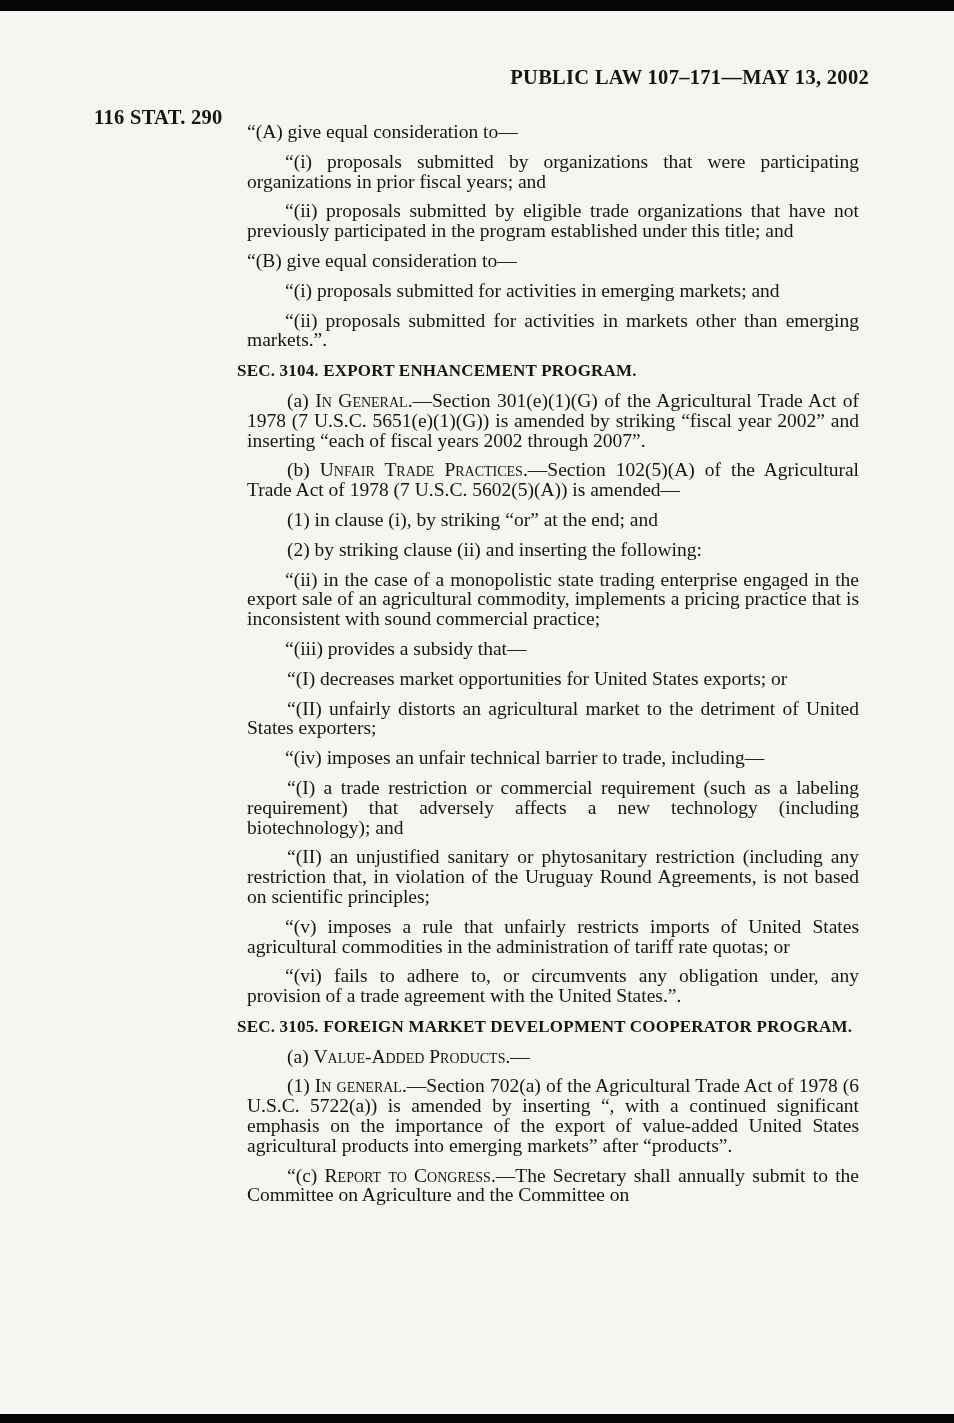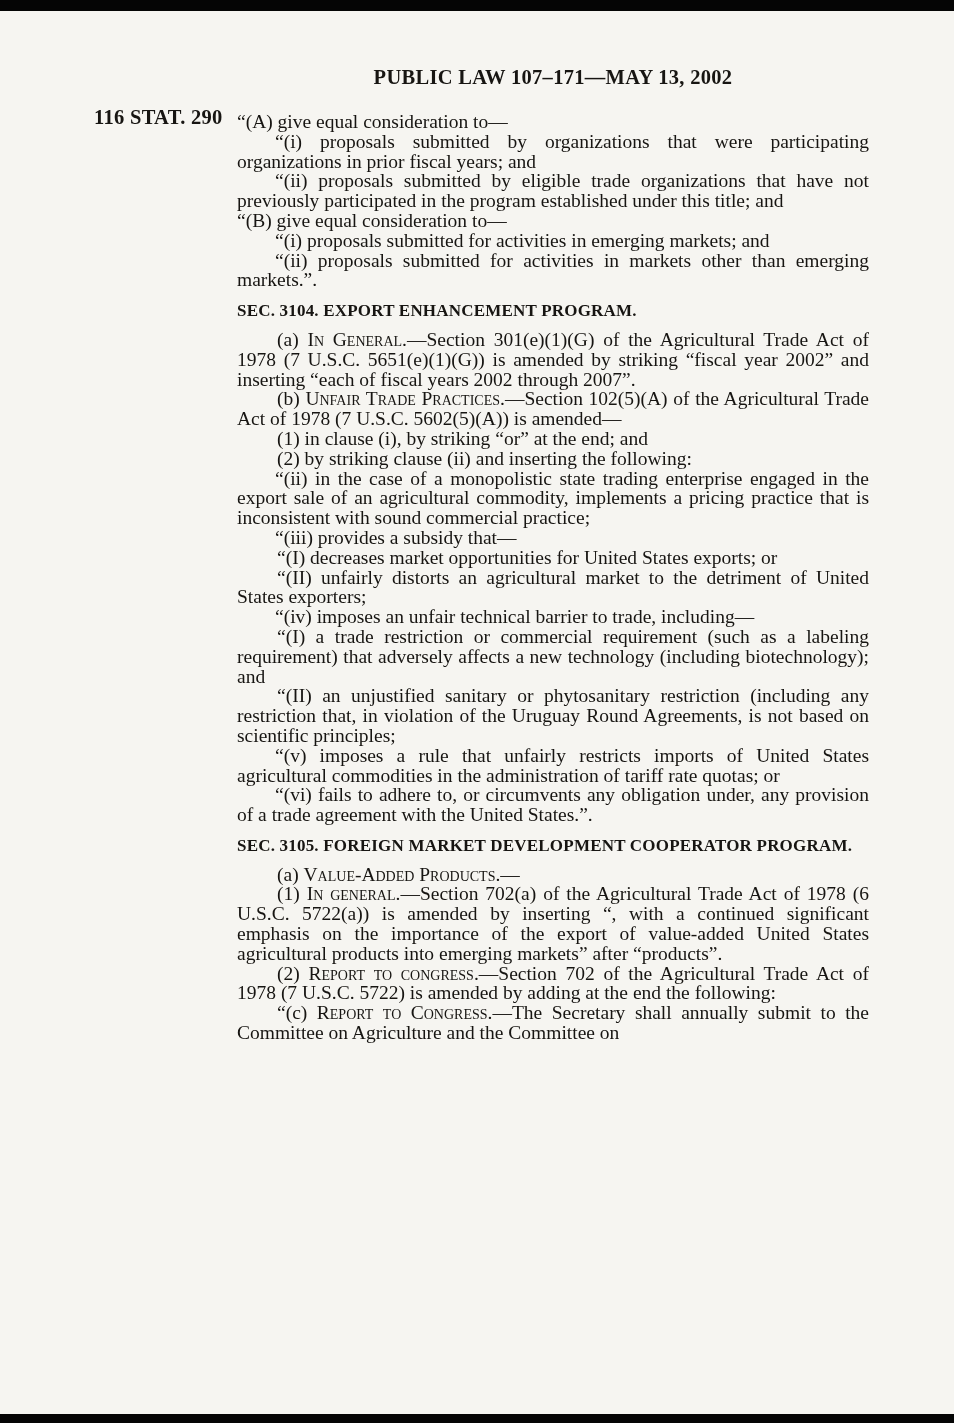--- a/index.html
+++ b/index.html
@@ -41,33 +41,33 @@
     position: absolute;
     left: 94px;
     top: 0;
     margin-top: 40px;
   }
   .law-title {
     position: absolute;
     left: 237px;
     width: 632px;
     top: 0;
-    text-align: center;
+    text-align: right;
   }
 
   .doc-body {
     position: absolute;
     left: 237px;
     top: 112px;
     width: 632px;
     font-size: 19.5px;
     line-height: 19.8px;
     text-align: justify;
   }
-  .doc-body p { margin: 0; }
+  .doc-body p { margin: 10px; }
 
   .lv-h {
     font-weight: 700;
     font-size: 17px;
     letter-spacing: 0.2px;
     margin: 11px 0 9px 0 !important;
     text-align: left;
   }
   .lv-a  { margin-left: 0;     text-indent: 40px; }
   .lv-n1 { margin-left: 40px;  text-indent: 40px; }
@@ -106,19 +106,18 @@
       <p class="lv-qI"><span>“(I) decreases market opportunities for United States exports; or</span></p>
       <p class="lv-qI"><span>“(II) unfairly distorts an agricultural market to the detriment of United States exporters;</span></p>
       <p class="lv-qi"><span>“(iv) imposes an unfair technical barrier to trade, including—</span></p>
       <p class="lv-qI"><span>“(I) a trade restriction or commercial requirement (such as a labeling requirement) that adversely affects a new technology (including biotechnology); and</span></p>
       <p class="lv-qI"><span>“(II) an unjustified sanitary or phytosanitary restriction (including any restriction that, in violation of the Uruguay Round Agreements, is not based on scientific principles;</span></p>
       <p class="lv-qi"><span>“(v) imposes a rule that unfairly restricts imports of United States agricultural commodities in the administration of tariff rate quotas; or</span></p>
       <p class="lv-qi"><span>“(vi) fails to adhere to, or circumvents any obligation under, any provision of a trade agreement with the United States.”.</span></p>
       <p class="lv-h"><span>SEC. 3105. FOREIGN MARKET DEVELOPMENT COOPERATOR PROGRAM.</span></p>
       <p class="lv-a"><span>(a) </span><span class="sc">Value-Added Products</span><span>.—</span></p>
       <p class="lv-n1"><span>(1) </span><span class="sc">In general</span><span>.—Section 702(a) of the Agricultural Trade Act of 1978 (6 U.S.C. 5722(a)) is amended by inserting “, with a continued significant emphasis on the importance of the export of value-added United States agricultural products into emerging markets” after “products”.</span></p>
-      <p class="lv-n1"><span>(2) </span><span class="sc">Report to congress</span><span>.—Section 702 of the Agricultural Trade Act of 1978 (7 U.S.C. 5722) is amended by adding at the end the following:</span></p>
       <p class="lv-a"><span>“(c) </span><span class="sc">Report to Congress</span><span>.—The Secretary shall annually submit to the Committee on Agriculture and the Committee on</span></p>
     </div>
 
   <div class="edge-bar bottom"></div>
 
 </div>
 
 </body></html>

